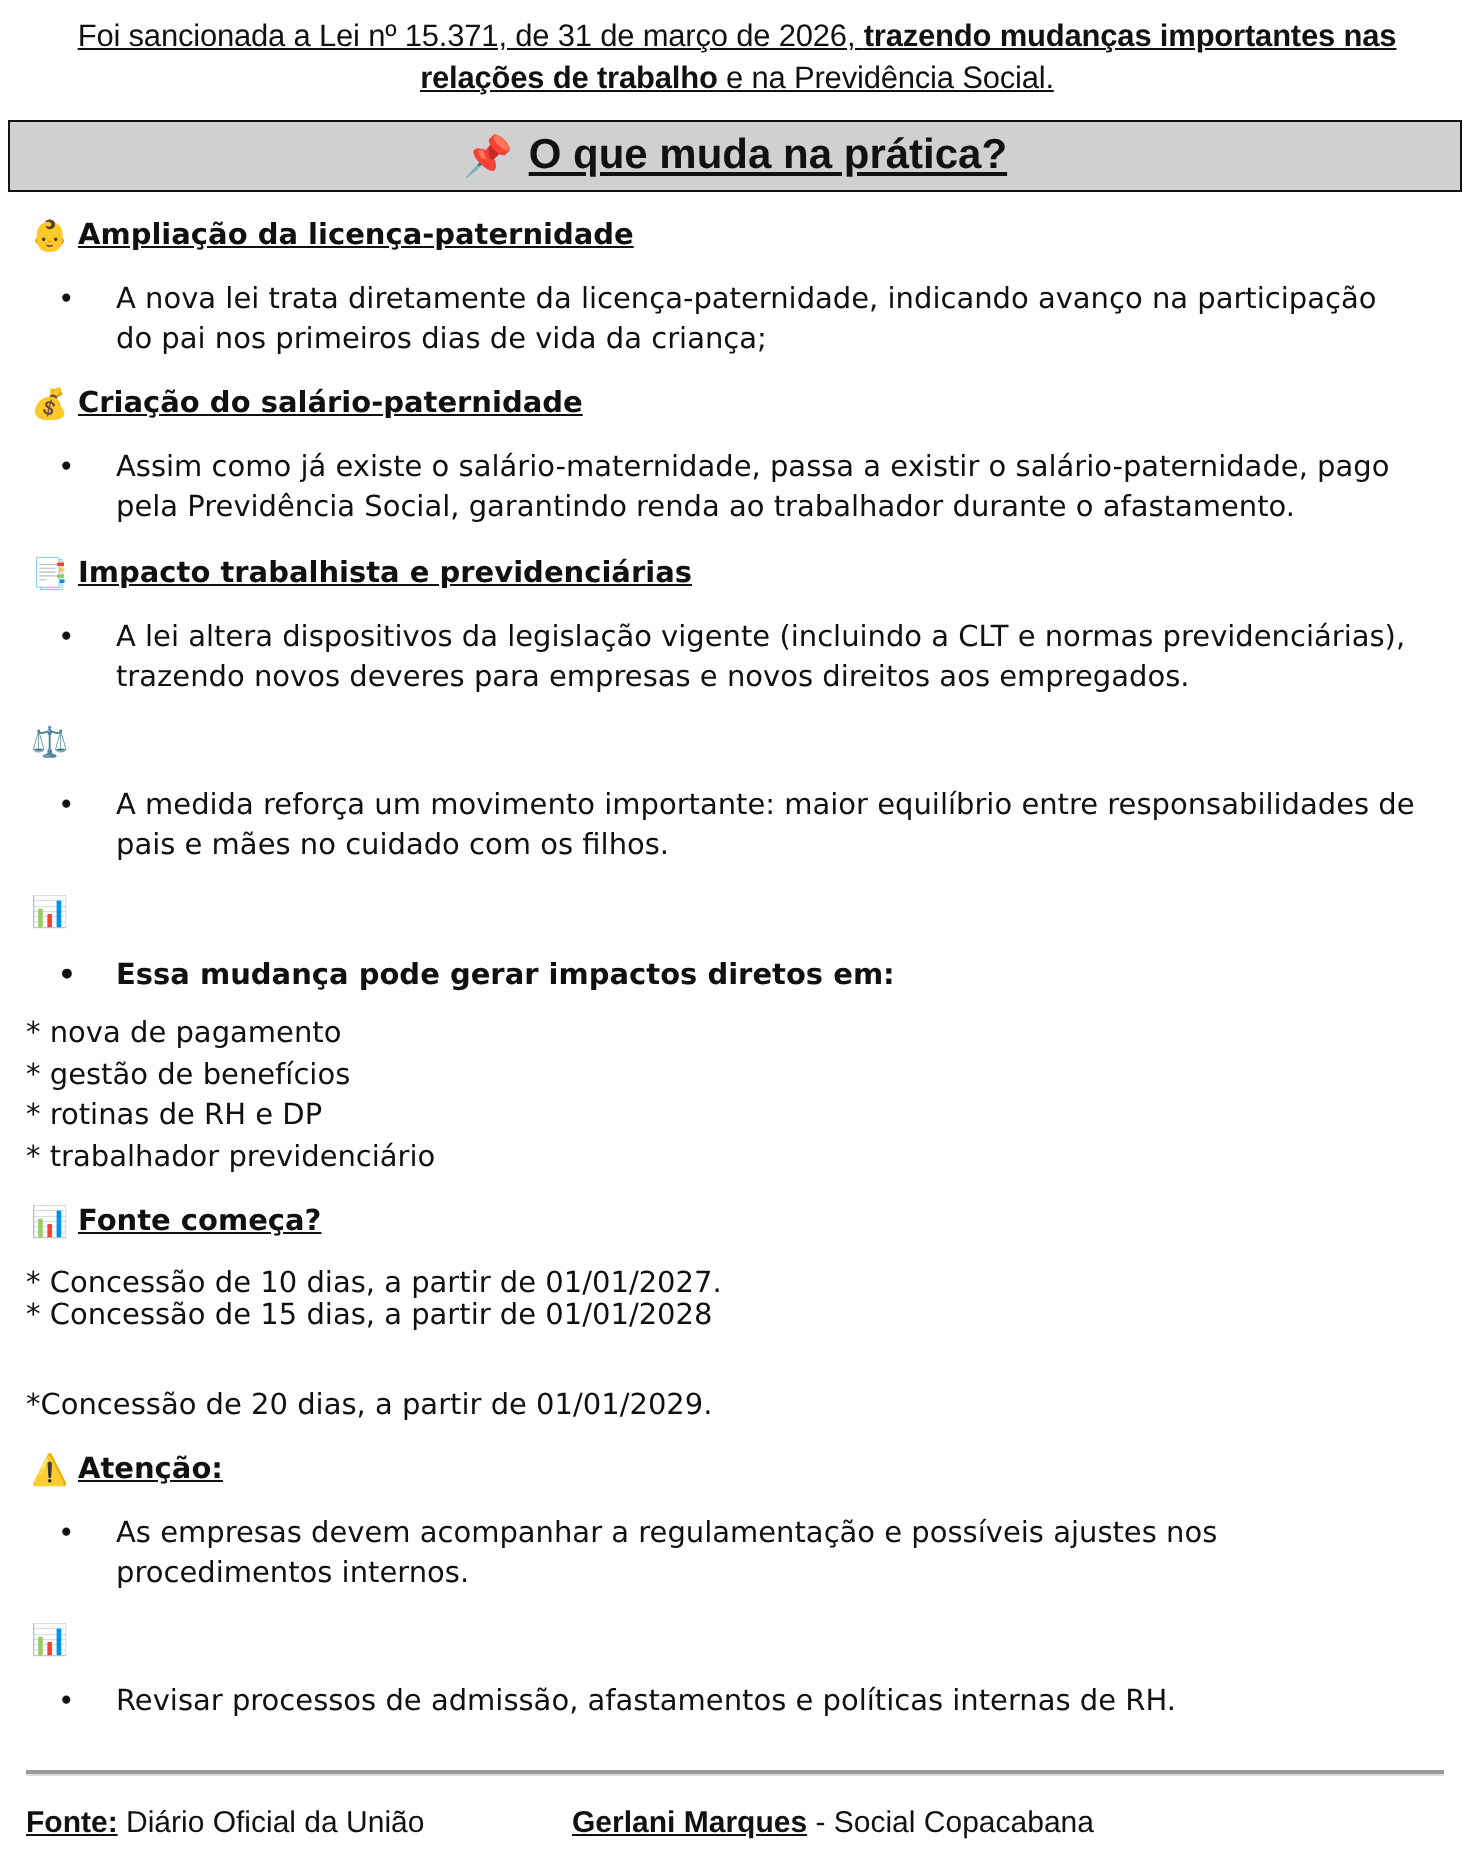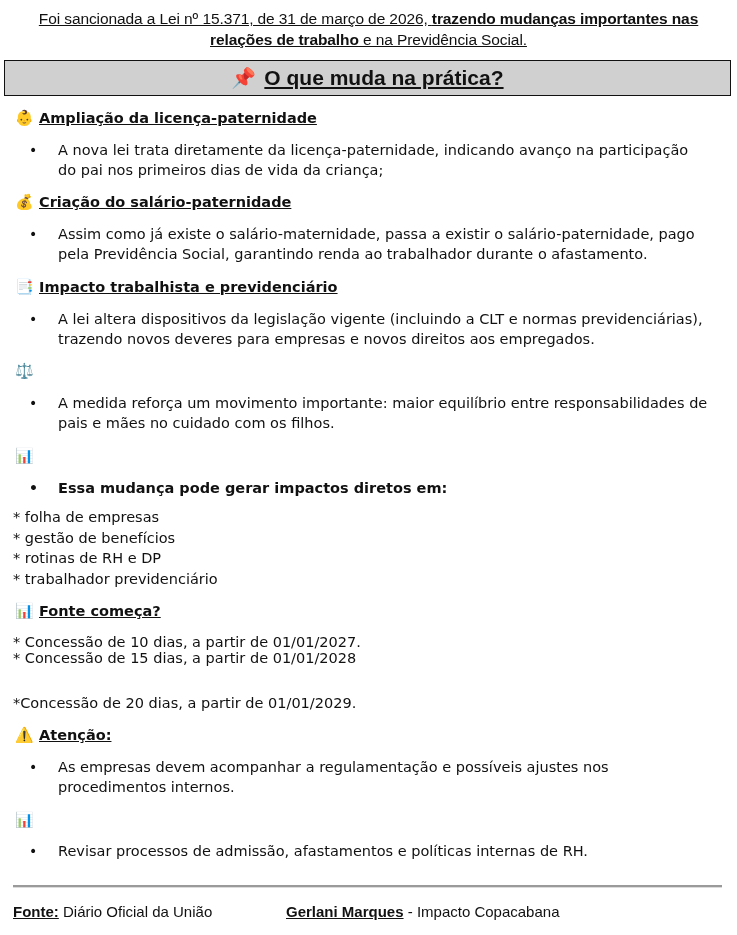--- a/index.html
+++ b/index.html
@@ -70,21 +70,21 @@
   <span class="ico">💰</span>
   <span class="lbl">Criação do salário-paternidade</span>
 </div>
 <div class="bullet" style="top:224px">
   <span class="dot">•</span>
   <span>Assim como já existe o salário-maternidade, passa a existir o salário-paternidade, pago pela Previdência Social, garantindo renda ao trabalhador durante o afastamento.</span>
 </div>
 
 <div class="sec heading" style="top:277px">
   <span class="ico">📑</span>
-  <span class="lbl">Impacto trabalhista e previdenciário</span>
+  <span class="lbl">Impacto trabalhista e previdenciárias</span>
 </div>
 <div class="bullet" style="top:309px">
   <span class="dot">•</span>
   <span>A lei altera dispositivos da legislação vigente (incluindo a CLT e normas previdenciárias), trazendo novos deveres para empresas e novos direitos aos empregados.</span>
 </div>
 
 <div class="sec heading" style="top:361px">
   <span class="ico">⚖️</span>
 </div>
 <div class="bullet" style="top:393px">
@@ -93,21 +93,21 @@
 </div>
 
 <div class="sec heading" style="top:446px">
   <span class="ico">📊</span>
 </div>
 <div class="bullet bold" style="top:478px">
   <span class="dot">•</span>
   <span>Essa mudança pode gerar impactos diretos em:</span>
 </div>
 <div class="plain" style="top:507px">
-  <div>* folha de empresas</div>
+  <div>* nova de pagamento</div>
   <div>* gestão de benefícios</div>
   <div>* rotinas de RH e DP</div>
   <div>* trabalhador previdenciário</div>
 </div>
 
 <div class="sec heading" style="top:601px">
   <span class="ico">📊</span>
   <span class="lbl">Fonte começa?</span>
 </div>
 <div class="plain" style="top:632px">* Concessão de 10 dias, a partir de 01/01/2027.</div>
@@ -130,14 +130,14 @@
   <span class="dot">•</span>
   <span>Revisar processos de admissão, afastamentos e políticas internas de RH.</span>
 </div>
 
 <div class="hr"></div>
 
 <div class="footer" style="left:13px">
   <b>Fonte:</b><span> Diário Oficial da União</span>
 </div>
 <div class="footer" style="left:286px">
-  <b>Gerlani Marques</b><span> - Impacto Copacabana</span>
+  <b>Gerlani Marques</b><span> - Social Copacabana</span>
 </div>
 
 </body></html>

